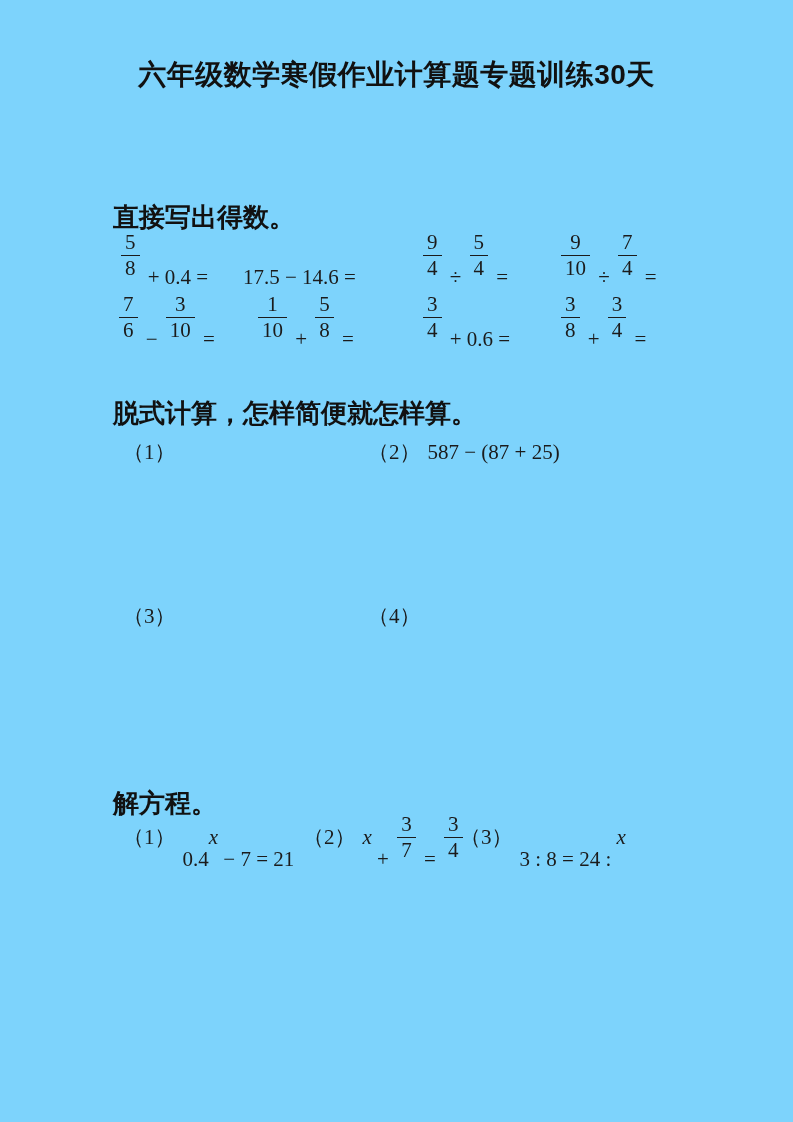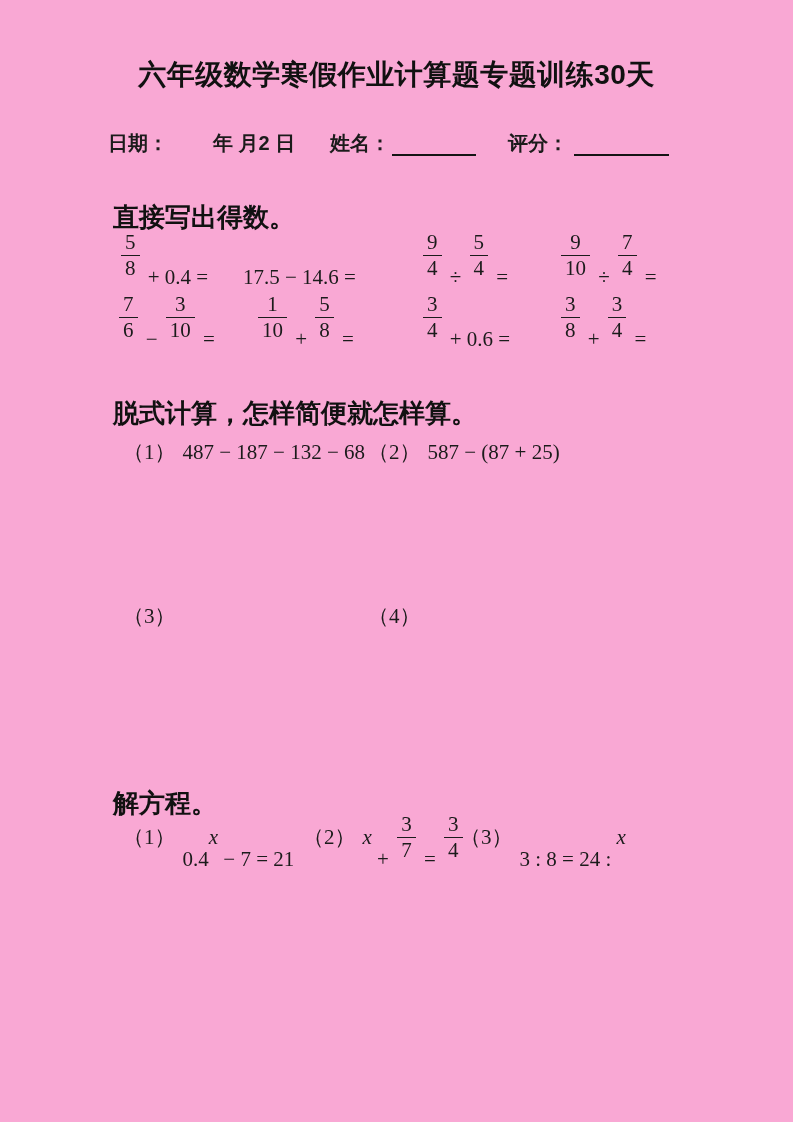--- a/index.html
+++ b/index.html
@@ -4,21 +4,21 @@
 <style>
   html, body {
     margin: 0;
     padding: 0;
     background: #ffffff;
   }
   .page {
     position: relative;
     width: 793px;
     height: 1122px;
-    background: #f9a8d4;
+    background: #7dd3fc;
     overflow: hidden;
     font-family: "Liberation Sans", sans-serif;
     color: #1b1b1b;
   }
   .title {
     position: absolute;
     top: 56px;
     left: 0;
     width: 100%;
     margin: 0;
@@ -116,28 +116,20 @@
     letter-spacing: 1px;
   }
 </style>
 </head>
 <body>
 
 <div class="page">
 
   <h1 class="title">六年级数学寒假作业计算题专题训练30天</h1>
 
-  <div class="header-row">
-    <span class="hl" style="left:108px">日期：</span>
-    <span class="hl" style="left:213px">年 月2 日</span>
-    <span class="hl" style="left:330px">姓名：</span>
-    <span class="blank" style="left:392px; width:84px"></span>
-    <span class="hl" style="left:508px">评分：</span>
-    <span class="blank" style="left:574px; width:95px"></span>
-  </div>
 
   <h2 class="sec-heading" style="top:184px">直接写出得数。</h2>
 
   <div class="math-row" style="top:226px; height:58px">
     <span class="prob" style="left:118px">
         <span class="frac">
           <span class="num">5</span>
           <span class="den">8</span>
         </span>
         <span class="mtext"> + 0.4 =</span>
@@ -215,21 +207,20 @@
         </span>
         <span class="mtext"> =</span>
       </span>
   </div>
 
   <h2 class="sec-heading" style="top:380px">脱式计算，怎样简便就怎样算。</h2>
 
   <div class="math-row" style="top:438px; height:30px">
     <span class="prob-labeled" style="left:123px">
       <span class="plabel">（1）</span>
-      <span class="pmath"><span class="mtext">487 − 187 − 132 − 68</span></span>
     </span>
     <span class="prob-labeled" style="left:368px">
       <span class="plabel">（2）</span>
       <span class="pmath"><span class="mtext">587 − (87 + 25)</span></span>
     </span>
   </div>
 
   <div class="math-row" style="top:602px; height:30px">
     <span class="prob-labeled" style="left:123px">
       <span class="plabel">（3）</span>

